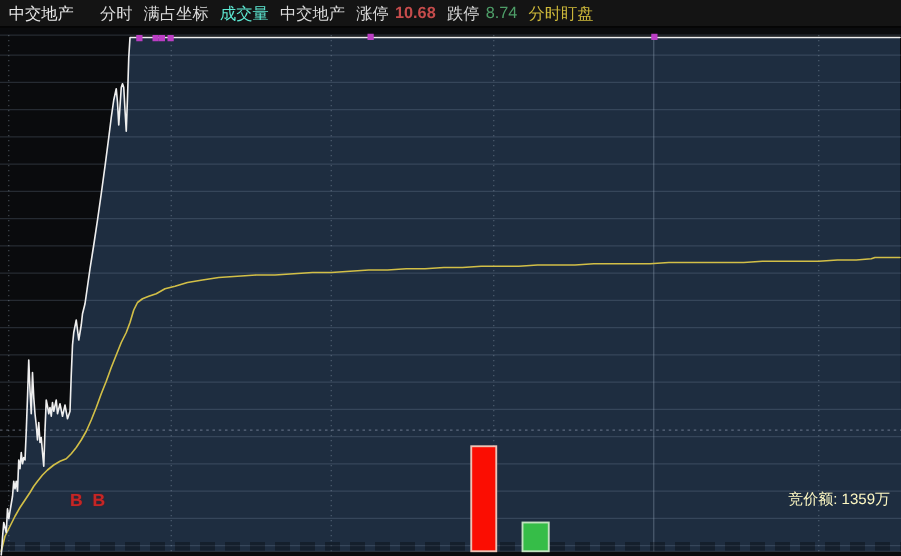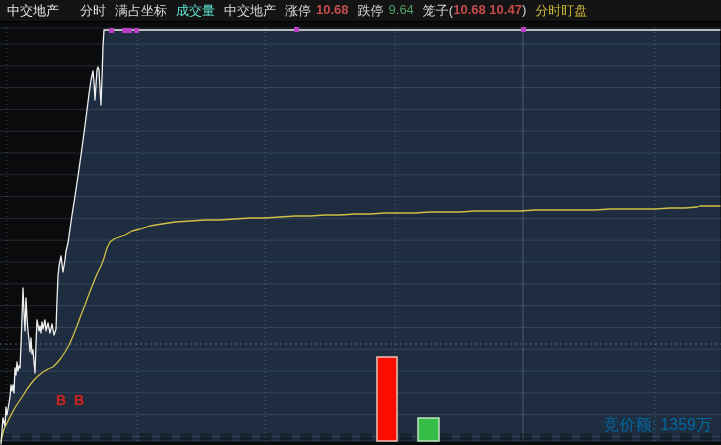--- a/index.html
+++ b/index.html
@@ -15,44 +15,39 @@
   .red{color:#c64c4c;font-weight:bold;}
   .green{color:#4e9e68;}
   .yellow{color:#cdb83a;}
   .pair{display:flex;gap:5px;}
   .cage{display:flex;gap:0;}
   #chart-wrap{position:absolute;top:0;left:0;width:721px;height:445px;z-index:1;}
   #chart-wrap svg{display:block;}
   .bb-marker{position:absolute;left:16px;top:392px;z-index:4;
              color:#c42626;font-size:14px;font-weight:bold;
              letter-spacing:2px;text-shadow:0 0 1px #801515;margin-left:40px;}
-  .auction{position:absolute;right:9px;top:415px;z-index:4;
-           color:#0369a1;font-size:16px;}
+  .auction{position:absolute;right:9px;top:391px;z-index:4;
+           color:#fef9c3;font-size:12px;}
 </style>
 </head>
 <body>
 
 <div class="header">
   <span class="name">中交地产</span>
   <span>分时</span>
   <span>满占坐标</span>
   <span class="orange">成交量</span>
   <span>中交地产</span>
   <span class="pair">
       <span>涨停</span>
       <span class="red">10.68</span>
     </span>
   <span class="pair">
       <span>跌停</span>
-      <span class="green">9.64</span>
-    </span>
-  <span class="cage">
-      <span>笼子(</span>
-      <span class="red">10.68 10.47</span>
-      <span>)</span>
+      <span class="green">8.74</span>
     </span>
   <span class="yellow">分时盯盘</span>
 </div>
 
 <div id="chart-wrap">
     <svg width="721" height="445" viewBox="0 0 721 445">
       <rect x="0" y="22" width="721" height="423" fill="#0a0b0d"></rect>
       <polygon points="1,444 2,430 3,418 5,426 6,407 7,415 9,403 10,397 11,385 12,391 13,385 14,393 15,368 16,375 17,362 18,371 19,366 20,368 21,345 22,318 23,288 24,312 25,331 26,298 27,318 28,331 29,340 30,352 31,338 32,354 33,350 34,362 35,373 36,344 37,320 38,325 39,331 40,326 41,333 42,322 43,329 45,320 46,331 48,323 50,333 52,324 54,335 56,329 57,300 58,276 59,266 61,256 62,264 63,272 65,260 66,251 68,243 70,229 72,215 75,196 78,176 81,155 84,133 87,110 89,94 91,80 93,71 94,82 95,100 96,85 97,70 98,67 99,70 100,88 101,105 102,78 103,46 104,30 720,30 721,441 1,441" fill="#1e2d40"></polygon>
       <g stroke="rgba(140,158,180,0.22)" stroke-width="1">
         <line x1="0" y1="28" x2="721" y2="28"></line>

